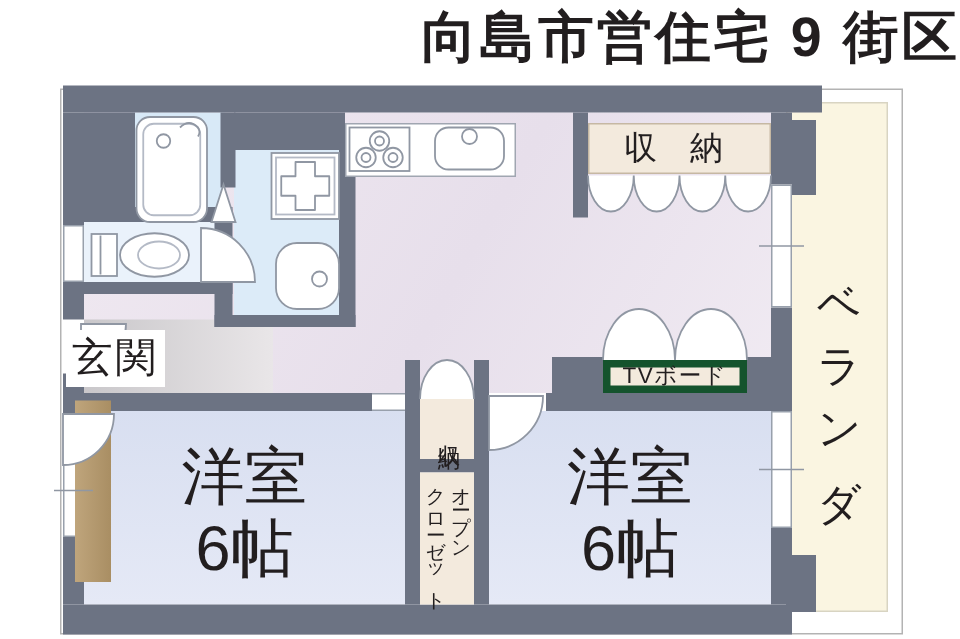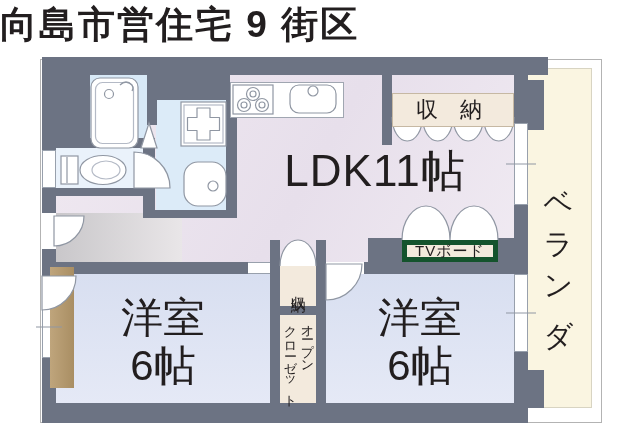--- a/index.html
+++ b/index.html
@@ -15,26 +15,26 @@
   .floor-genkan{background:linear-gradient(90deg,#c9c7ca 0%,#e9e6e8 100%);}
   .floor-veranda{background:#faf5e1;border:1px solid #d8d4c2;}
   .beige{background:#f3eadd;}
   .whitebox{background:#ffffff;}
   .win{background:#ffffff;border:1px solid #98a0ac;}
   .open{background:#ffffff;}
   .flex{display:flex;align-items:center;justify-content:center;}
   .vt{writing-mode:vertical-rl;text-orientation:upright;}
   .ml{white-space:pre-line;}
   .jtext{color:#221e1f;line-height:1.1;}
-  #title{left:0;top:5px;width:640px;text-align:left;font-size:37px;font-weight:600;letter-spacing:2px;}
+  #title{left:0;top:5px;width:640px;text-align:right;font-size:37px;font-weight:600;letter-spacing:2px;}
   #ldk-label{left:230px;top:147px;width:290px;text-align:center;font-size:44px;font-weight:500;letter-spacing:1px;}
   .bed-label{top:294px;text-align:center;font-size:42px;font-weight:500;line-height:1.15;}
   #veranda-label{left:524px;top:156px;width:68px;height:200px;font-size:29px;letter-spacing:10px;}
   #genkan-box{left:44px;top:220px;width:66px;height:38px;font-size:27px;letter-spacing:2px;}
-  #storage-top-box{left:392px;top:82px;width:122px;height:34px;border:1px solid #c6b8a3;font-size:22px;letter-spacing:8px;margin-top:11px;}
+  #storage-top-box{left:392px;top:82px;width:122px;height:34px;border:1px solid #c6b8a3;font-size:22px;letter-spacing:8px;}
   #tv-box{left:402px;top:240px;width:96px;height:22px;border:5px solid #14532d;font-size:15px;letter-spacing:1px;}
   #storage-mid-box{left:280px;top:266px;width:36px;height:40px;font-size:15px;letter-spacing:2px;}
   #openclo-box{left:280px;top:315px;width:36px;height:88px;font-size:13px;letter-spacing:2px;line-height:1.3;}
   svg{position:absolute;left:0;top:0;}
 </style>
 </head>
 <body>
 
 <div id="canvas">
 
@@ -110,20 +110,23 @@
   <div class="abs beige flex jtext" id="tv-box">
     <span>TVボード</span>
   </div>
   <div class="abs beige flex jtext" id="storage-mid-box">
     <span class="vt">収納</span>
   </div>
   <div class="abs beige flex jtext" id="openclo-box">
     <span class="vt ml">オープン
 クローゼット</span>
   </div>
+  <div class="abs whitebox flex jtext" id="genkan-box">
+    <span>玄関</span>
+  </div>
 
   <svg width="640" height="426" viewBox="0 0 640 426">
     <g fill="#ffffff" stroke="#9097a3" stroke-width="1.2">
 
       <g>
         <rect x="91" y="78" width="47" height="70" rx="9"></rect>
         <rect x="95.5" y="82.5" width="38" height="61" rx="7" stroke="#b4bac6"></rect>
         <circle cx="109" cy="94" r="4.5"></circle>
         <path d="M120,85 q6,-6 12,0 q2,3 0,6" fill="none"></path>
       </g>
@@ -156,21 +159,20 @@
           <circle cx="262" cy="105" r="3"></circle>
       </g>
 
       <g>
         <rect x="290" y="85" width="46" height="28" rx="9"></rect>
         <circle cx="313" cy="91" r="5"></circle>
       </g>
     </g>
   </svg>
 
-  <div class="abs jtext" id="ldk-label">LDK11帖</div>
   <div class="abs jtext ml bed-label" style="left:56px;width:214px;">洋室
 6帖</div>
   <div class="abs jtext ml bed-label" style="left:326px;width:188px;">洋室
 6帖</div>
   <div class="abs flex jtext" id="veranda-label">
     <span class="vt">ベランダ</span>
   </div>
 
 </div>
 

